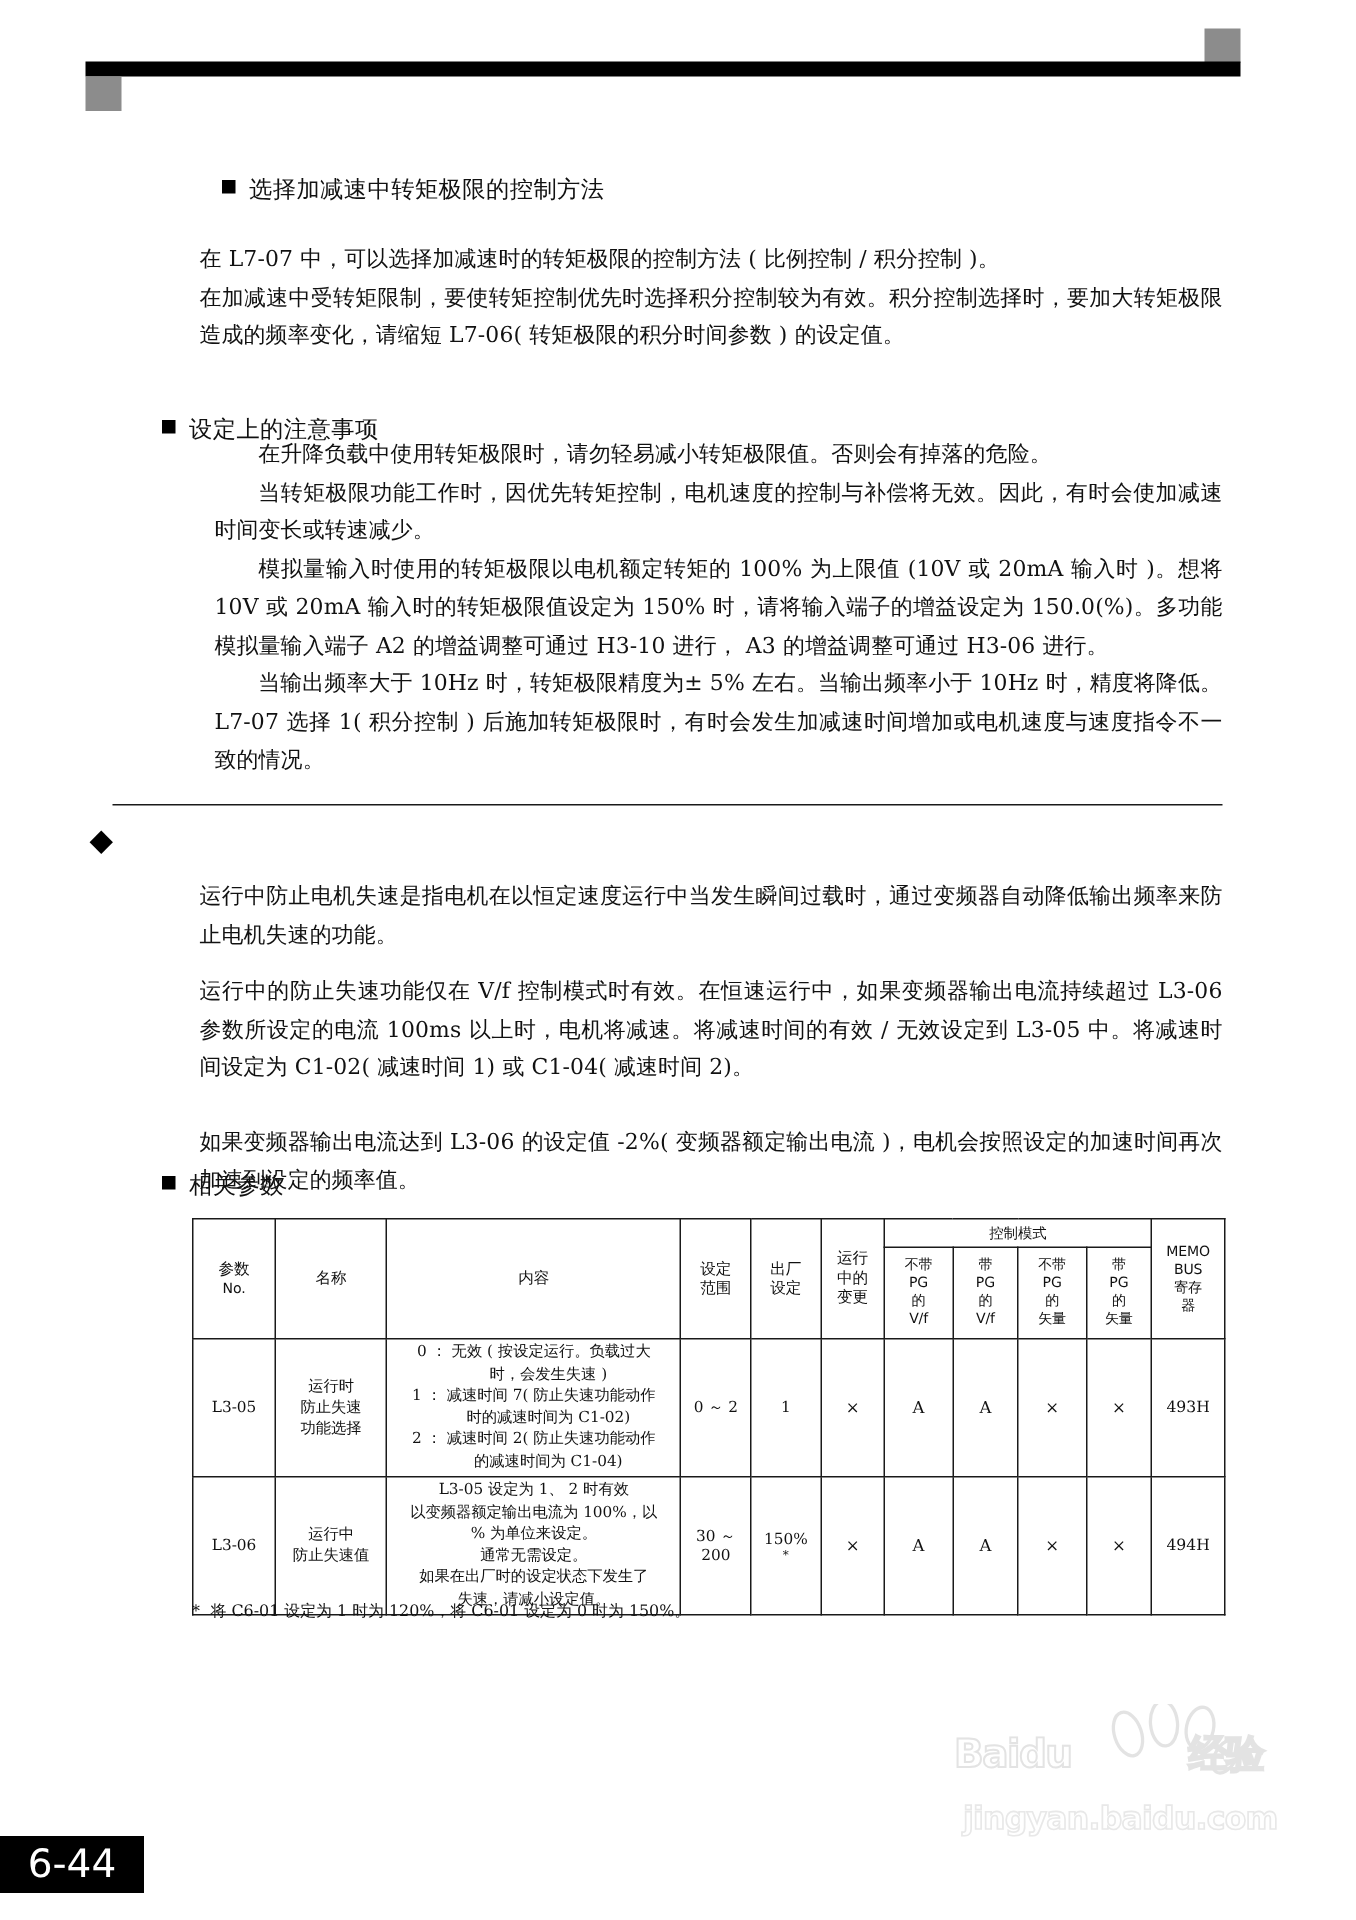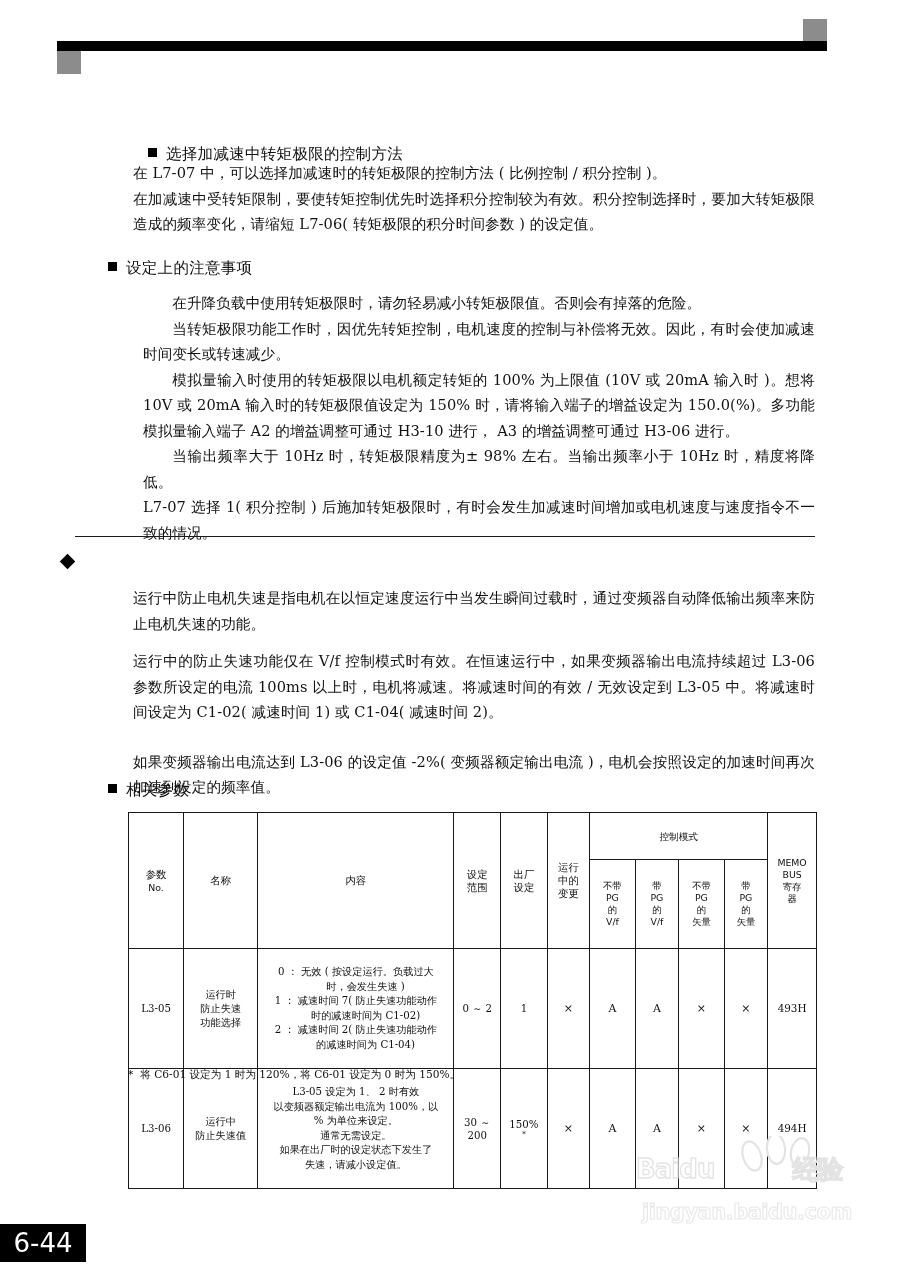--- a/index.html
+++ b/index.html
@@ -114,21 +114,21 @@
   }
   table.params {
     border-collapse: collapse;
     width: 689px;
     table-layout: fixed;
     font-size: 9.8px;
     line-height: 13px;
   }
   table.params td, table.params th {
     border: 1px solid #1a1a1a;
-    padding: 16px 3px;
+    padding: 2px 3px;
     font-weight: normal;
     vertical-align: middle;
     text-align: center;
   }
   table.params th.hcell {
     font-family: "DejaVu Sans", "Liberation Sans", sans-serif;
     font-size: 9.4px;
     line-height: 12px;
     letter-spacing: -0.1px;
   }
@@ -168,21 +168,21 @@
     line-height: 15px;
     white-space: nowrap;
   }
   .footnote .st { margin-right: 7px; }
 
   
   .pagenum {
     position: absolute;
     left: 0px;
     top: 1224px;
-    width: 86px;
+    width: 96px;
     height: 38px;
     background: #000000;
     color: #ffffff;
     font-family: "DejaVu Sans", "Liberation Sans", sans-serif;
     font-size: 26px;
     display: flex;
     align-items: center;
     justify-content: center;
     letter-spacing: 0px;
   }
@@ -228,38 +228,38 @@
 </style>
 </head>
 <body>
 
 <div class="page">
 
   <div class="hdr-sq-top"></div>
   <div class="hdr-bar"></div>
   <div class="hdr-sq-bottom"></div>
 
-  <div class="sec-head" style="left:108px; top:144px;padding-left:40px;">
+  <div class="sec-head" style="left:108px; top:116px;padding-left:40px;">
     <span class="bullet"></span><span>选择加减速中转矩极限的控制方法</span>
   </div>
 
   <div class="para" style="left:133px; top:160px; width:682px;">
     <p>在 L7-07 中，可以选择加减速时的转矩极限的控制方法 ( 比例控制 / 积分控制 )。</p>
     <p>在加减速中受转矩限制，要使转矩控制优先时选择积分控制较为有效。积分控制选择时，要加大转矩极限造成的频率变化，请缩短 L7-06( 转矩极限的积分时间参数 ) 的设定值。</p>
   </div>
 
-  <div class="sec-head" style="left:108px; top:258px;">
+  <div class="sec-head" style="left:108px; top:276px;">
     <span class="bullet"></span><span>设定上的注意事项</span>
   </div>
 
   <div class="para" style="left:143px; top:290px; width:672px;">
     <p class="ind">在升降负载中使用转矩极限时，请勿轻易减小转矩极限值。否则会有掉落的危险。</p>
     <p class="ind">当转矩极限功能工作时，因优先转矩控制，电机速度的控制与补偿将无效。因此，有时会使加减速时间变长或转速减少。</p>
     <p class="ind">模拟量输入时使用的转矩极限以电机额定转矩的 100% 为上限值 (10V 或 20mA 输入时 )。想将 10V 或 20mA 输入时的转矩极限值设定为 150% 时，请将输入端子的增益设定为 150.0(%)。多功能模拟量输入端子 A2 的增益调整可通过 H3-10 进行， A3 的增益调整可通过 H3-06 进行。</p>
-    <p class="ind">当输出频率大于 10Hz 时，转矩极限精度为± 98% 左右。当输出频率小于 10Hz 时，精度将降低。</p>
+    <p class="ind">当输出频率大于 10Hz 时，转矩极限精度为± 5% 左右。当输出频率小于 10Hz 时，精度将降低。</p>
     <p>L7-07 选择 1( 积分控制 ) 后施加转矩极限时，有时会发生加减速时间增加或电机速度与速度指令不一致的情况。</p>
   </div>
 
   <div class="rule"></div>
   <div class="diamond-head">
     <span class="dia"></span>
   </div>
 
   <div class="para" style="left:133px; top:585px; width:682px;">
     <p>运行中防止电机失速是指电机在以恒定速度运行中当发生瞬间过载时，通过变频器自动降低输出频率来防止电机失速的功能。</p>

